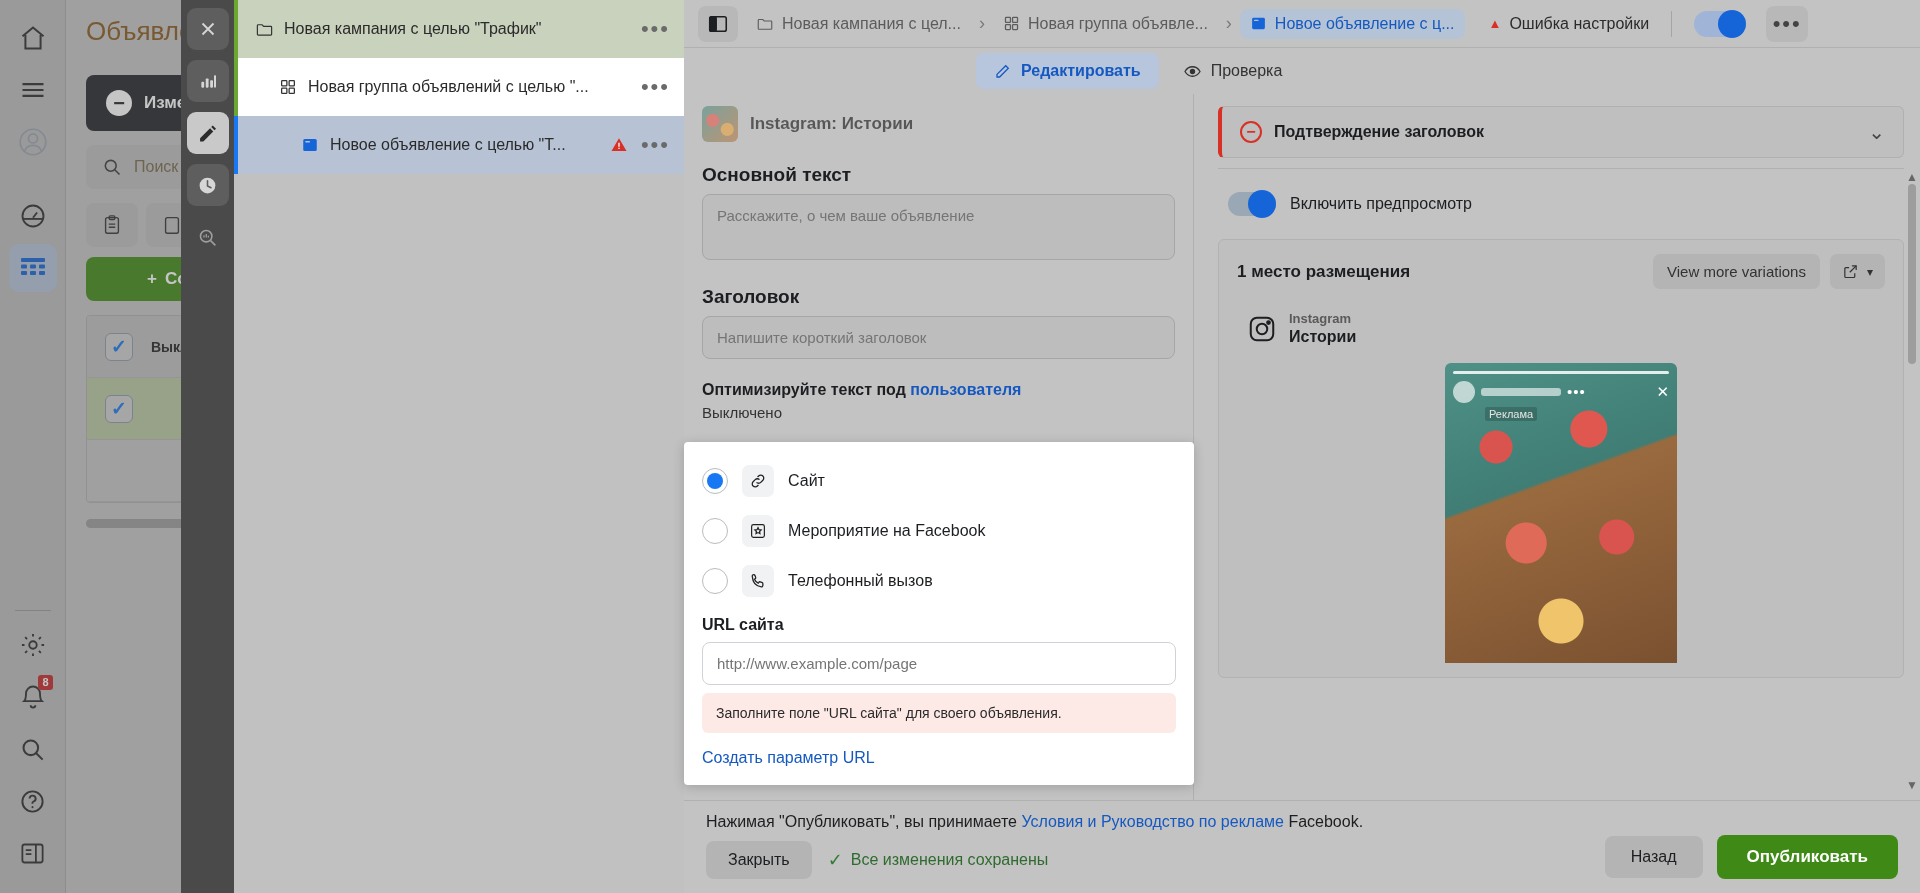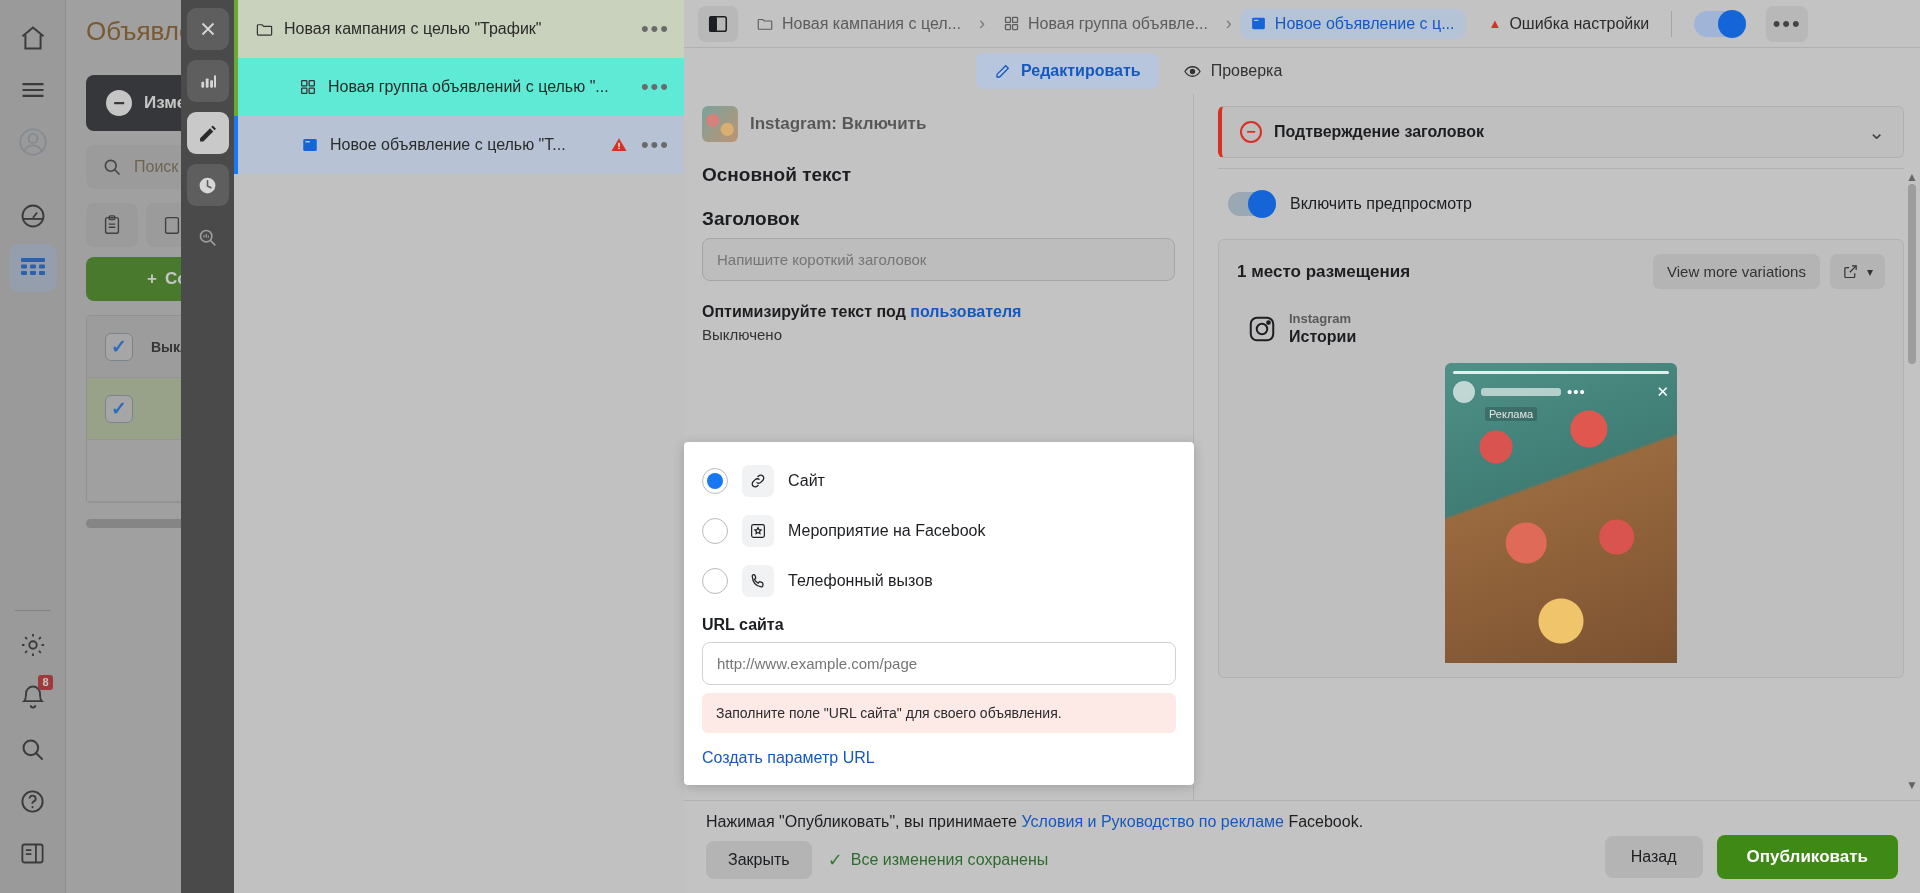--- a/index.html
+++ b/index.html
@@ -104,21 +104,21 @@
     position:absolute; left:234px; top:0; width:450px; height:893px;
     background:#c1c1c1; z-index:20;
   }
   .tree-item {
     display:flex; align-items:center; height:58px; padding-right:14px;
     font-size:16px; color:#2b2b2b; position:relative;
   }
   .tree-item .accent { position:absolute; left:0; top:0; bottom:0; width:4px; }
   .tree-item.camp { background:#c9d2bc; padding-left:20px; }
   .tree-item.camp .accent { background:#6aa832; }
-  .tree-item.adset { background:#5eead4; padding-left:64px; }
+  .tree-item.adset { background:#ffffff; padding-left:44px; }
   .tree-item.adset .accent { background:#6aa832; }
   .tree-item.ad { background:#b7c3d4; padding-left:66px; }
   .tree-item.ad .accent { background:#1877f2; }
   .tree-label { flex:1; white-space:nowrap; overflow:hidden; text-overflow:ellipsis; margin-left:10px; }
   .dots { color:#6a6a6a; font-size:22px; letter-spacing:2px; line-height:10px; }
   .warn-tri { color:#d93025; font-size:18px; margin-right:12px; }
   .icon-inline { display:inline-flex; align-items:center; justify-content:center; width:20px; }
 
   
   .editor {
@@ -558,24 +558,25 @@
       </div>
     </div>
 
     <div class="body">
 
       <div class="formcol">
         <div class="scrolly">
 
           <div class="thumbrow">
             <div class="thumb"></div>
-            <div class="thumb-t">Instagram: Включить</div>
+            <div class="thumb-t">Instagram: Истории</div>
           </div>
 
           <div class="fld-label">Основной текст</div>
+          <textarea class="fld" placeholder="Расскажите, о чем ваше объявление" style=""></textarea>
 
           <div class="fld-label">Заголовок</div>
           <input class="fld" placeholder="Напишите короткий заголовок" style="">
 
           <div class="optim">
             <span>Оптимизируйте текст под </span><a href="#">пользователя</a>
           </div>
           <div class="optim-val">Выключено</div>
         </div>
 

